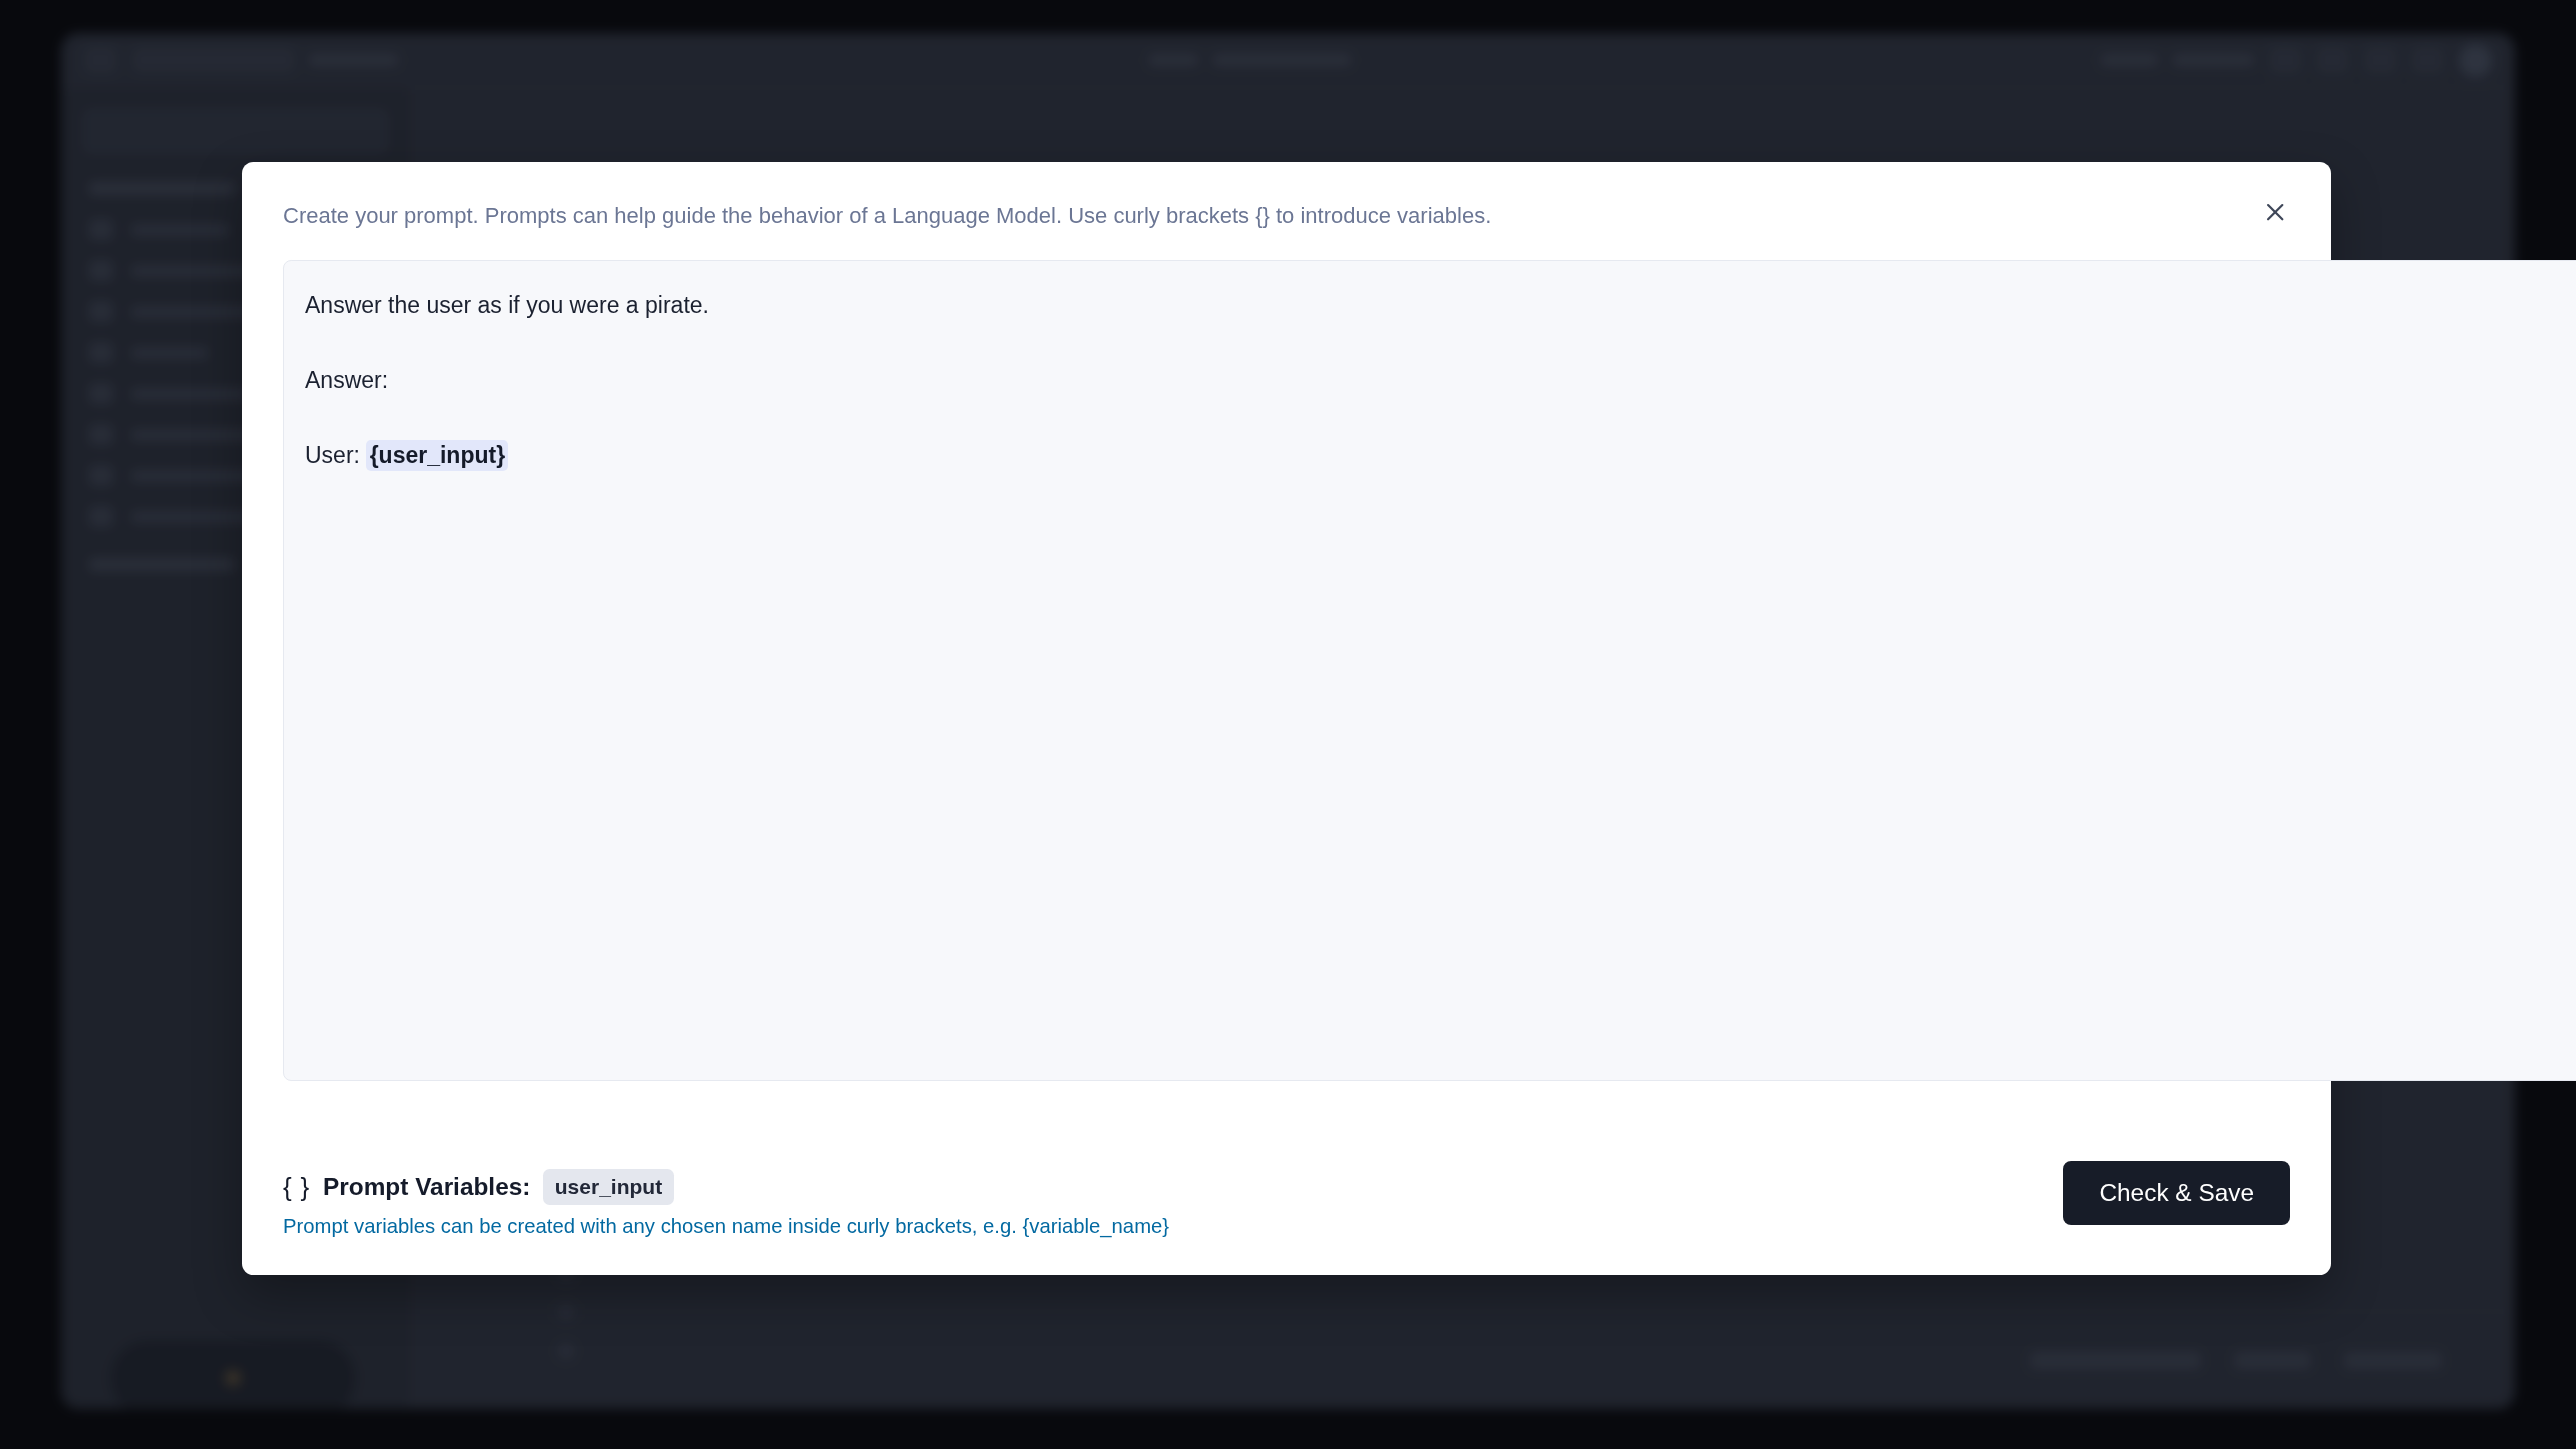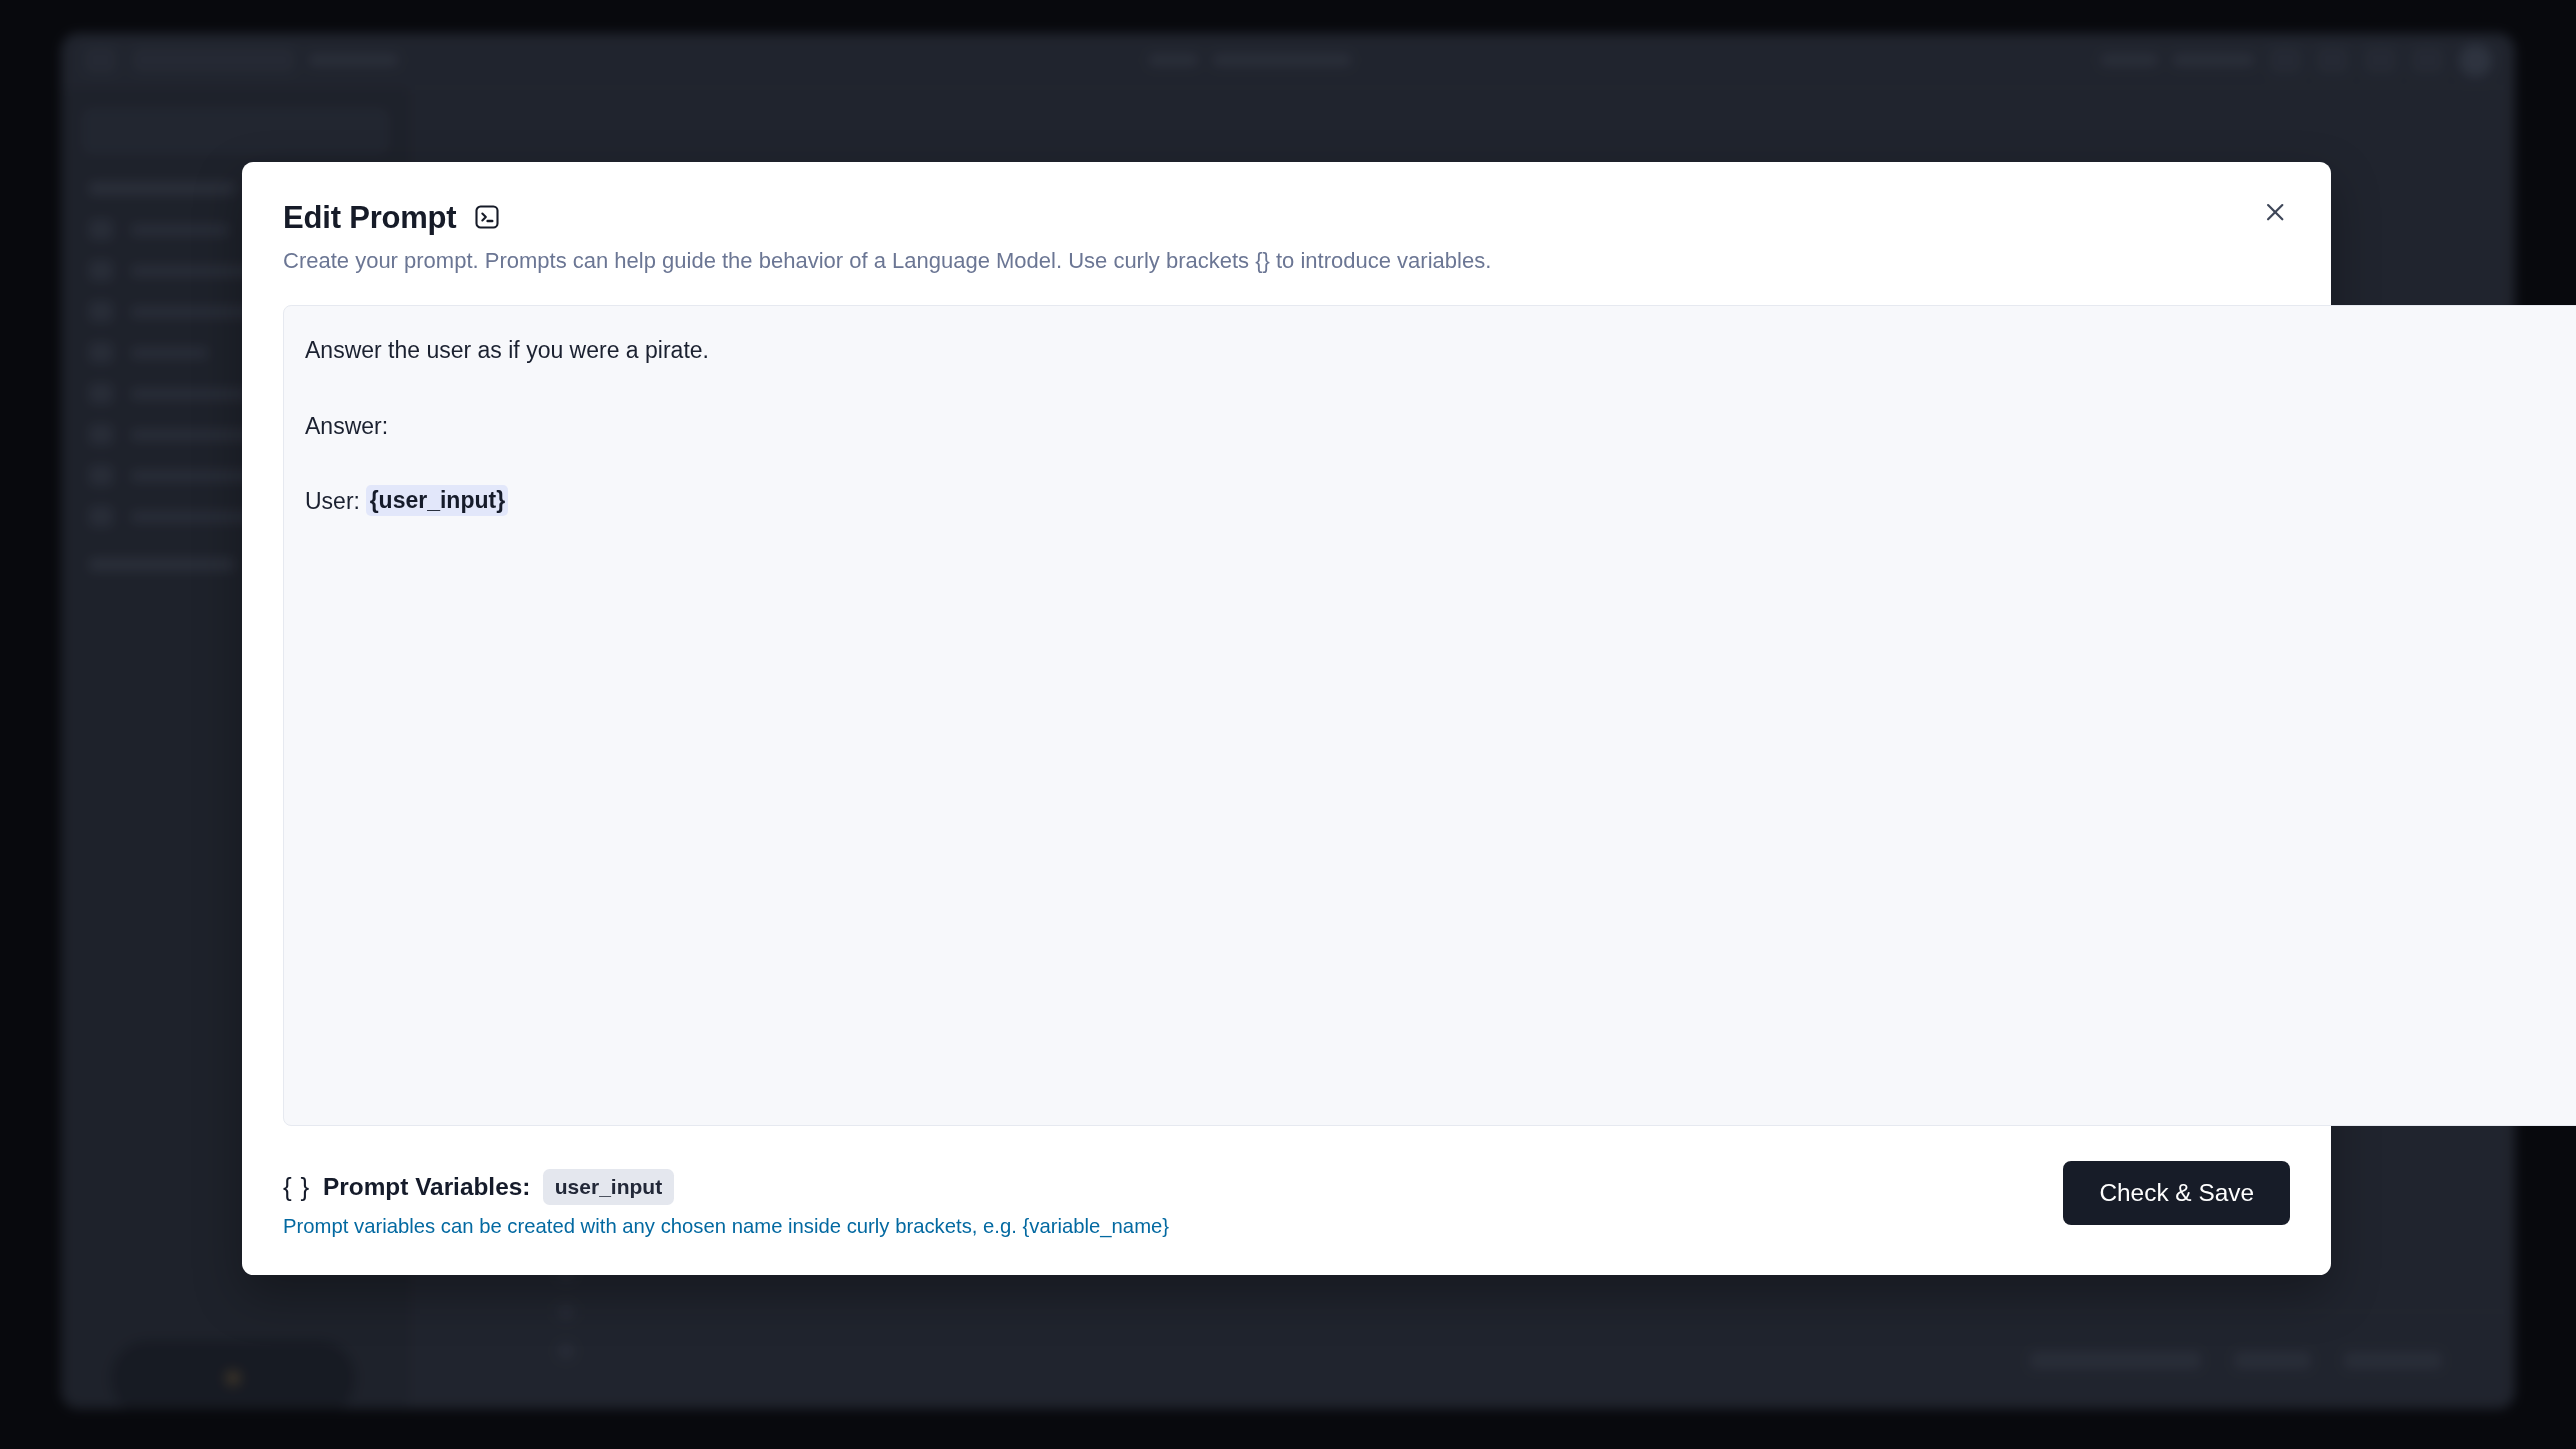--- a/index.html
+++ b/index.html
@@ -395,30 +395,20 @@
 
 <div class="modal">
 
   <button class="modal-close" aria-label="Close">
     <svg width="24.4" height="24.4" viewBox="0 0 24 24" fill="none" stroke="#3f4759" stroke-width="2.2" stroke-linecap="round">
       <line x1="5" y1="5" x2="19" y2="19"></line>
       <line x1="19" y1="5" x2="5" y2="19"></line>
     </svg>
   </button>
 
-  <div class="modal-title-row">
-    <div class="modal-title">Edit Prompt</div>
-    <span class="terminal-icon">
-      <svg width="28" height="28" viewBox="0 0 24 24" fill="none" stroke="#161b28" stroke-width="1.8" stroke-linecap="round" stroke-linejoin="round">
-        <rect x="3" y="3" width="18" height="18" rx="3.5"></rect>
-        <polyline points="8,9 11,12 8,15"></polyline>
-        <line x1="12.5" y1="15.4" x2="16.5" y2="15.4" stroke-width="2.1"></line>
-      </svg>
-    </span>
-  </div>
 
   <div class="modal-subtitle">Create your prompt. Prompts can help guide the behavior of a Language Model. Use curly brackets {} to introduce variables.</div>
 
   <div class="prompt-area">
     <div class="prompt-line">Answer the user as if you were a pirate.</div>
     <div class="prompt-line">Answer:</div>
     <div class="prompt-line"><span>User: </span><span class="var-token">{user_input}</span></div>
   </div>
 
   <div class="modal-footer">

